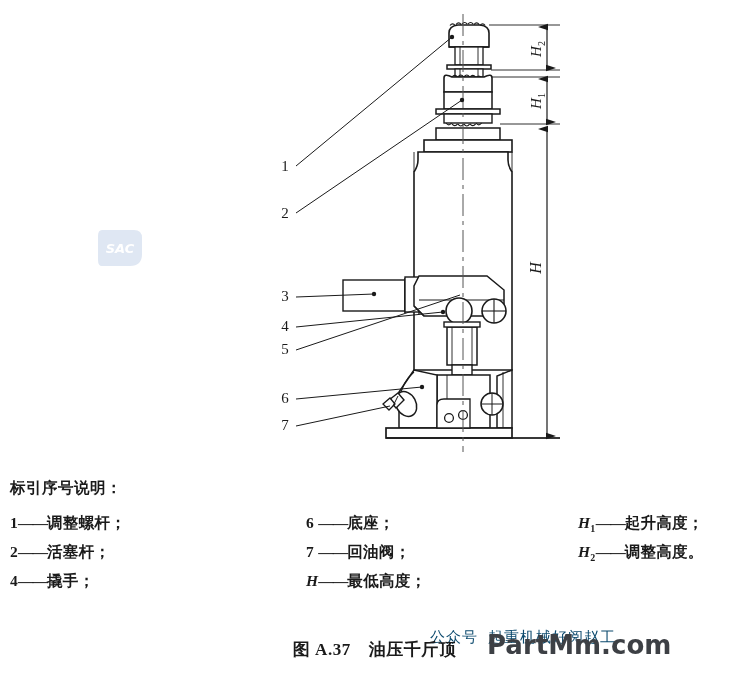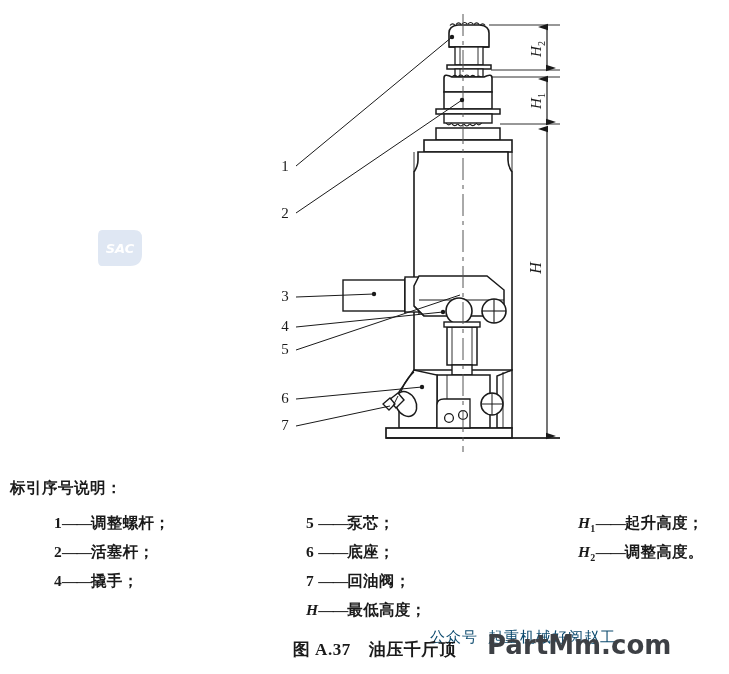--- a/index.html
+++ b/index.html
@@ -81,21 +81,21 @@
     font-size: 15.5px;
     font-weight: bold;
   }
   .legend-head {
     position: absolute;
     left: 10px;
     top: 8px;
     letter-spacing: 0.5px;
   }
   .legend-col { position: absolute; top: 38px; }
-  #legend-col-1 { left: 10px; margin-left: 44px; }
+  #legend-col-1 { left: 10px; }
   #legend-col-2 { left: 306px; }
   #legend-col-3 { left: 578px; }
   .legend-item {
     height: 29px;
     line-height: 29px;
     white-space: nowrap;
     letter-spacing: 0.3px;
   }
   .legend-key {
     font-style: italic;
@@ -350,23 +350,20 @@
       <div class="legend-item">
         <span class="legend-key num">2</span><span class="legend-dash">——</span><span>活塞杆；</span>
       </div>
       <div class="legend-item">
         <span class="legend-key num">4</span><span class="legend-dash">——</span><span>撬手；</span>
       </div>
     </div>
 
     <div class="legend-col" id="legend-col-2">
       <div class="legend-item">
-        <span class="legend-key num">5</span>&nbsp;<span class="legend-dash">——</span><span>泵芯；</span>
-      </div>
-      <div class="legend-item">
         <span class="legend-key num">6</span>&nbsp;<span class="legend-dash">——</span><span>底座；</span>
       </div>
       <div class="legend-item">
         <span class="legend-key num">7</span>&nbsp;<span class="legend-dash">——</span><span>回油阀；</span>
       </div>
       <div class="legend-item">
         <span class="legend-key">H</span><span class="legend-dash">——</span><span>最低高度；</span>
       </div>
     </div>
 

